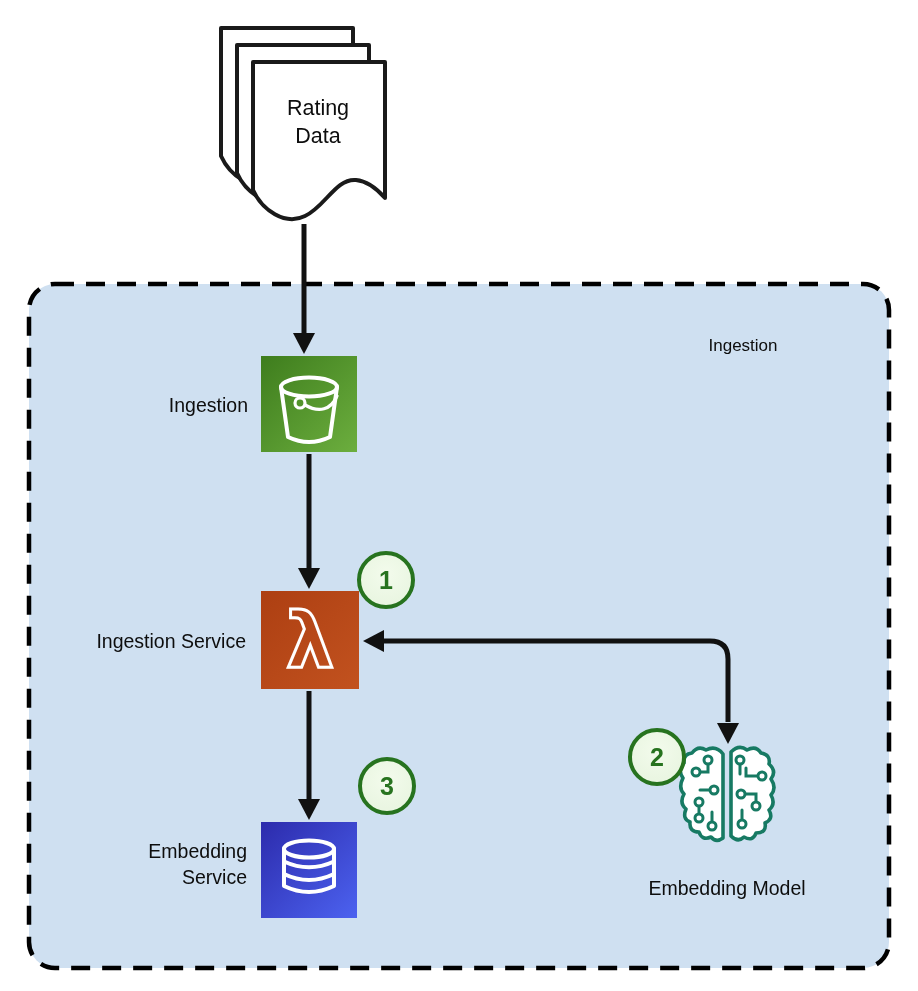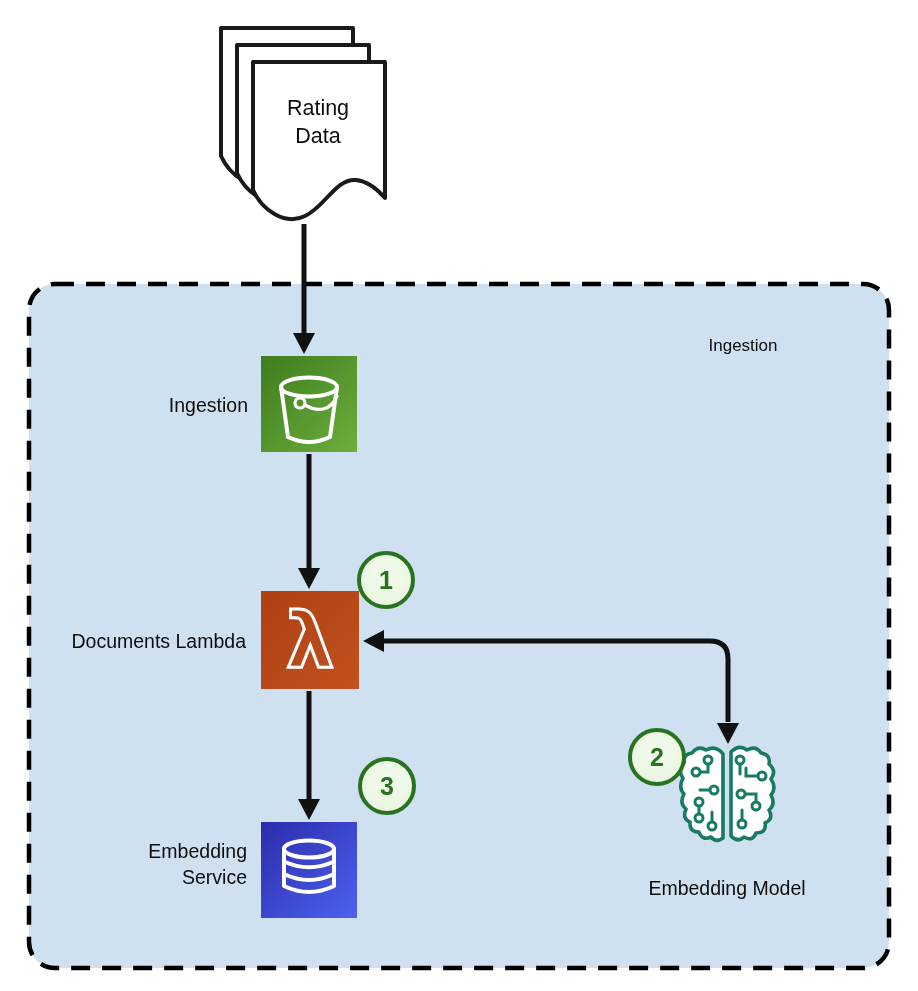--- a/index.html
+++ b/index.html
@@ -137,21 +137,21 @@
       <circle class="brain-node" cx="742" cy="824" r="4"></circle>
     </g>
   </svg>
 
   <div class="region-title">Ingestion</div>
 
   <div class="lbl center" style="left:276px;top:94px;width:84px;font-size:21.5px;">Rating Data</div>
 
   <div class="lbl right" style="left:98px;top:393px;width:150px;">Ingestion</div>
 
-  <div class="lbl right" style="left:56px;top:629px;width:190px;">Documents Lambda</div>
+  <div class="lbl right" style="left:56px;top:629px;width:190px;">Ingestion Service</div>
 
   <div class="lbl right" style="left:115px;top:839px;width:132px;">Embedding Service</div>
 
   <div class="lbl center" style="left:627px;top:844px;width:200px;margin-top:32px;">Embedding Model</div>
 
   <div class="badge" style="left:357px;top:551px;">1</div>
   <div class="badge" style="left:628px;top:728px;">2</div>
   <div class="badge" style="left:358px;top:757px;">3</div>
 
 </div>

